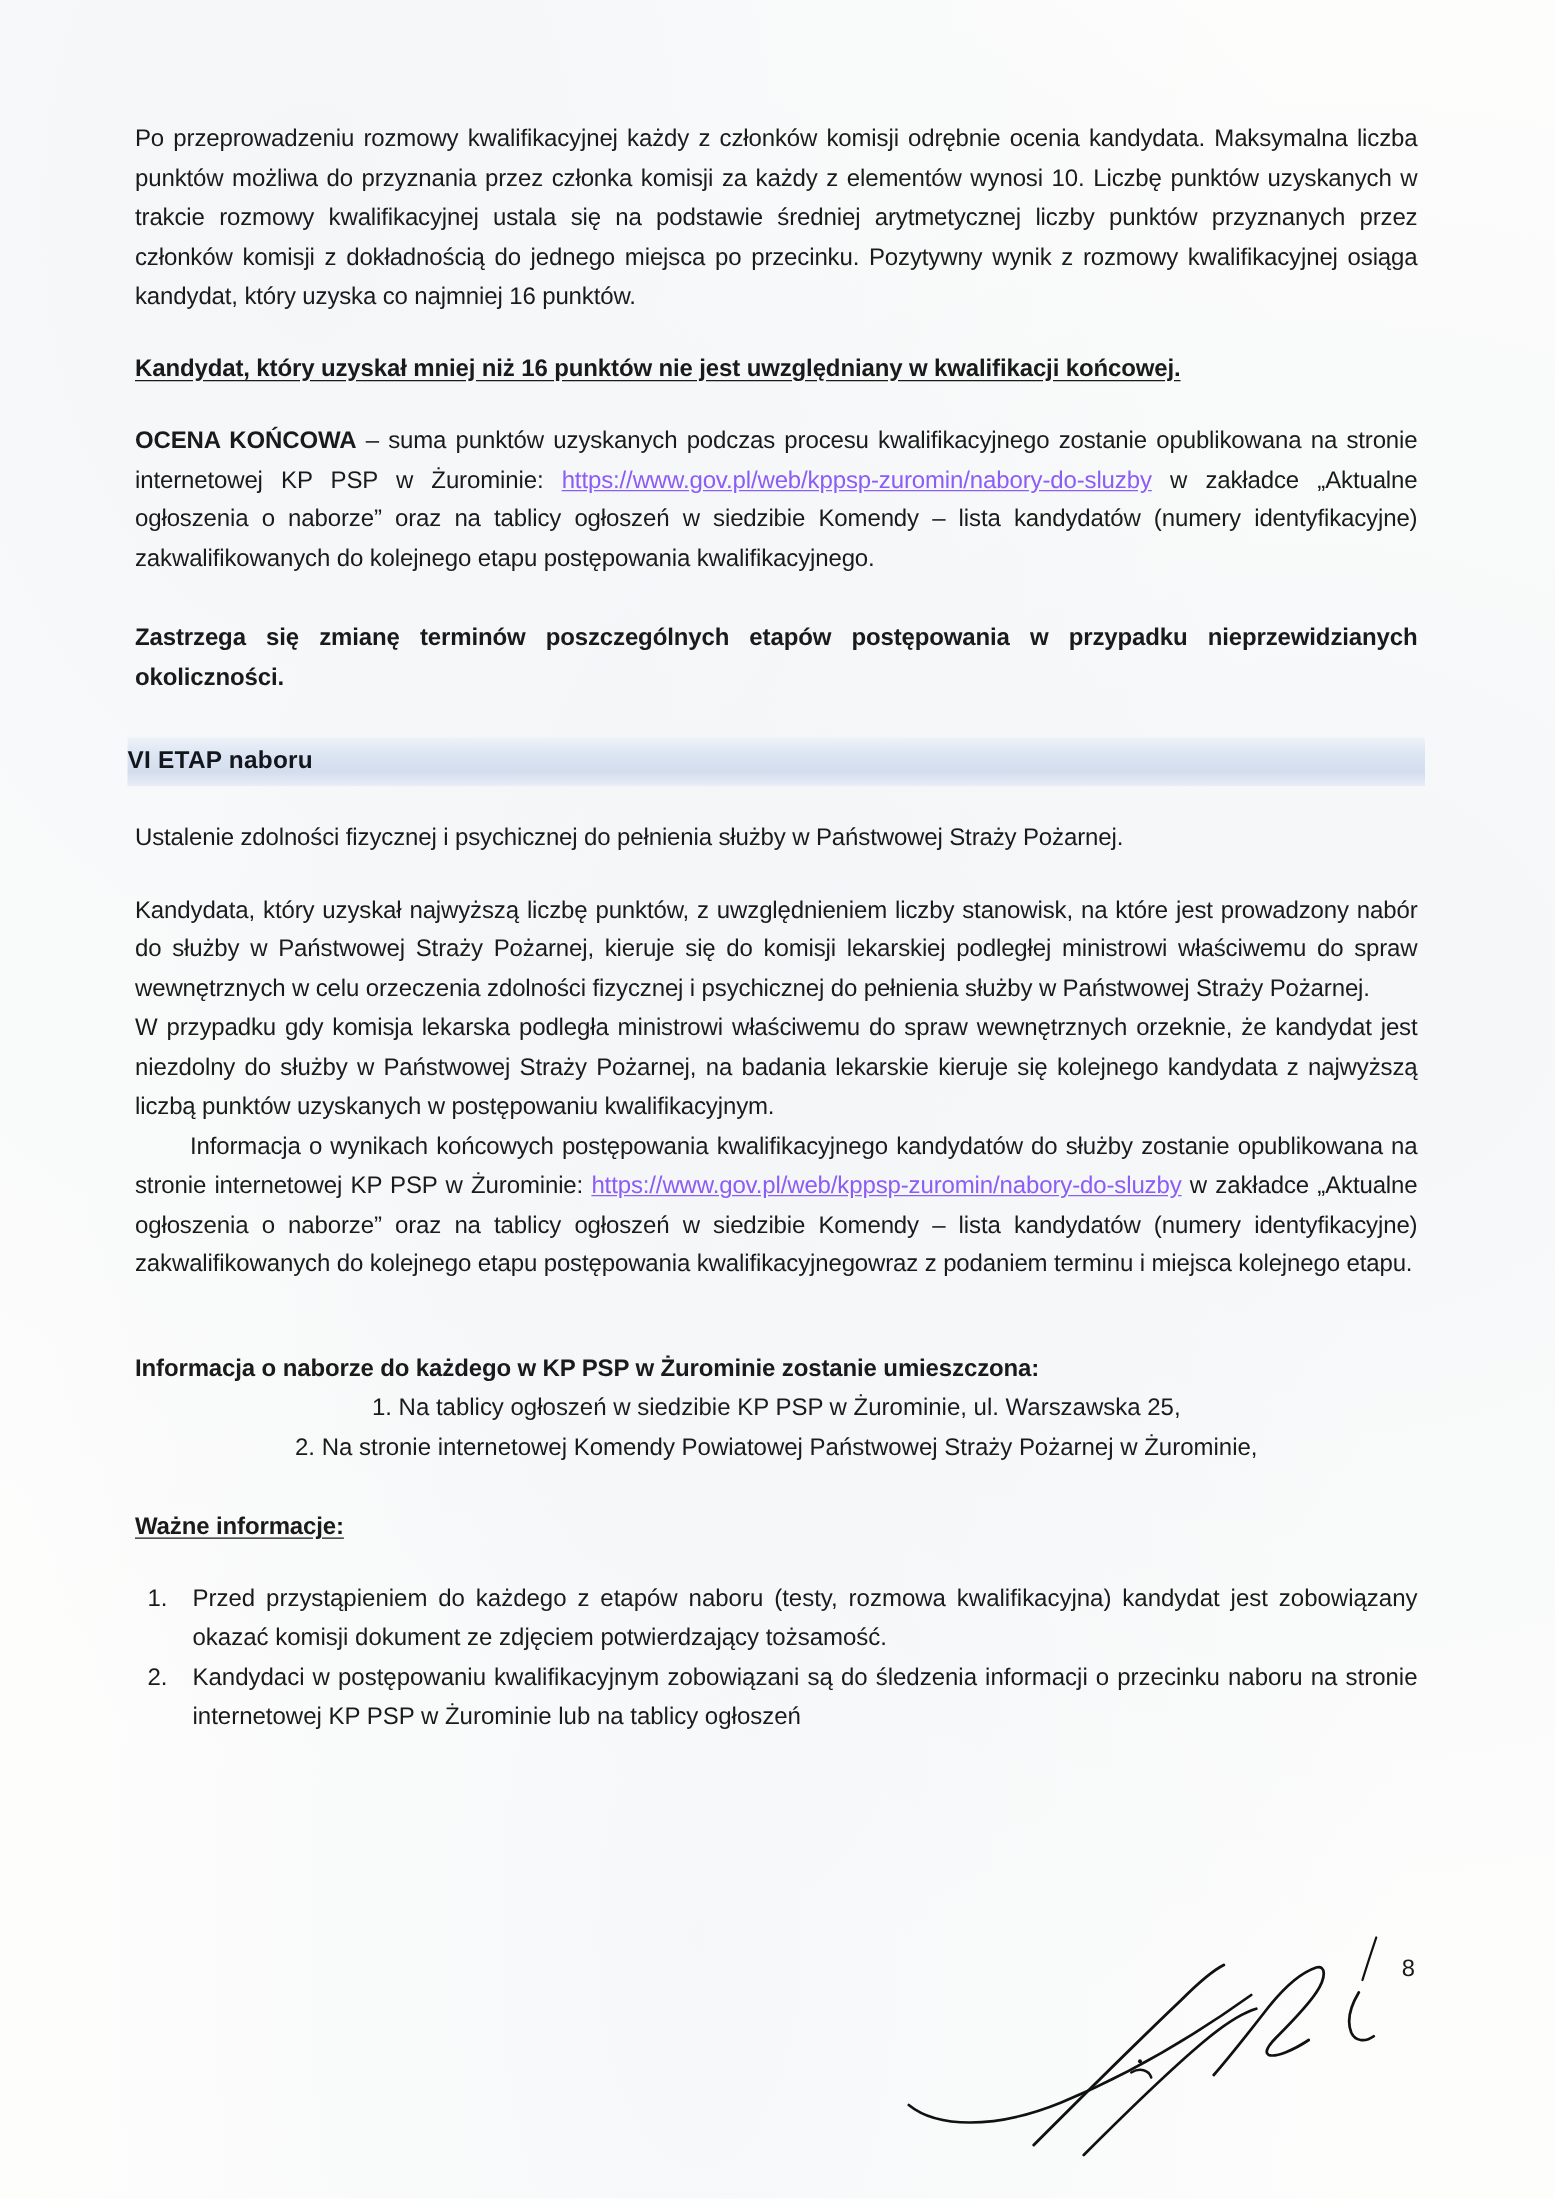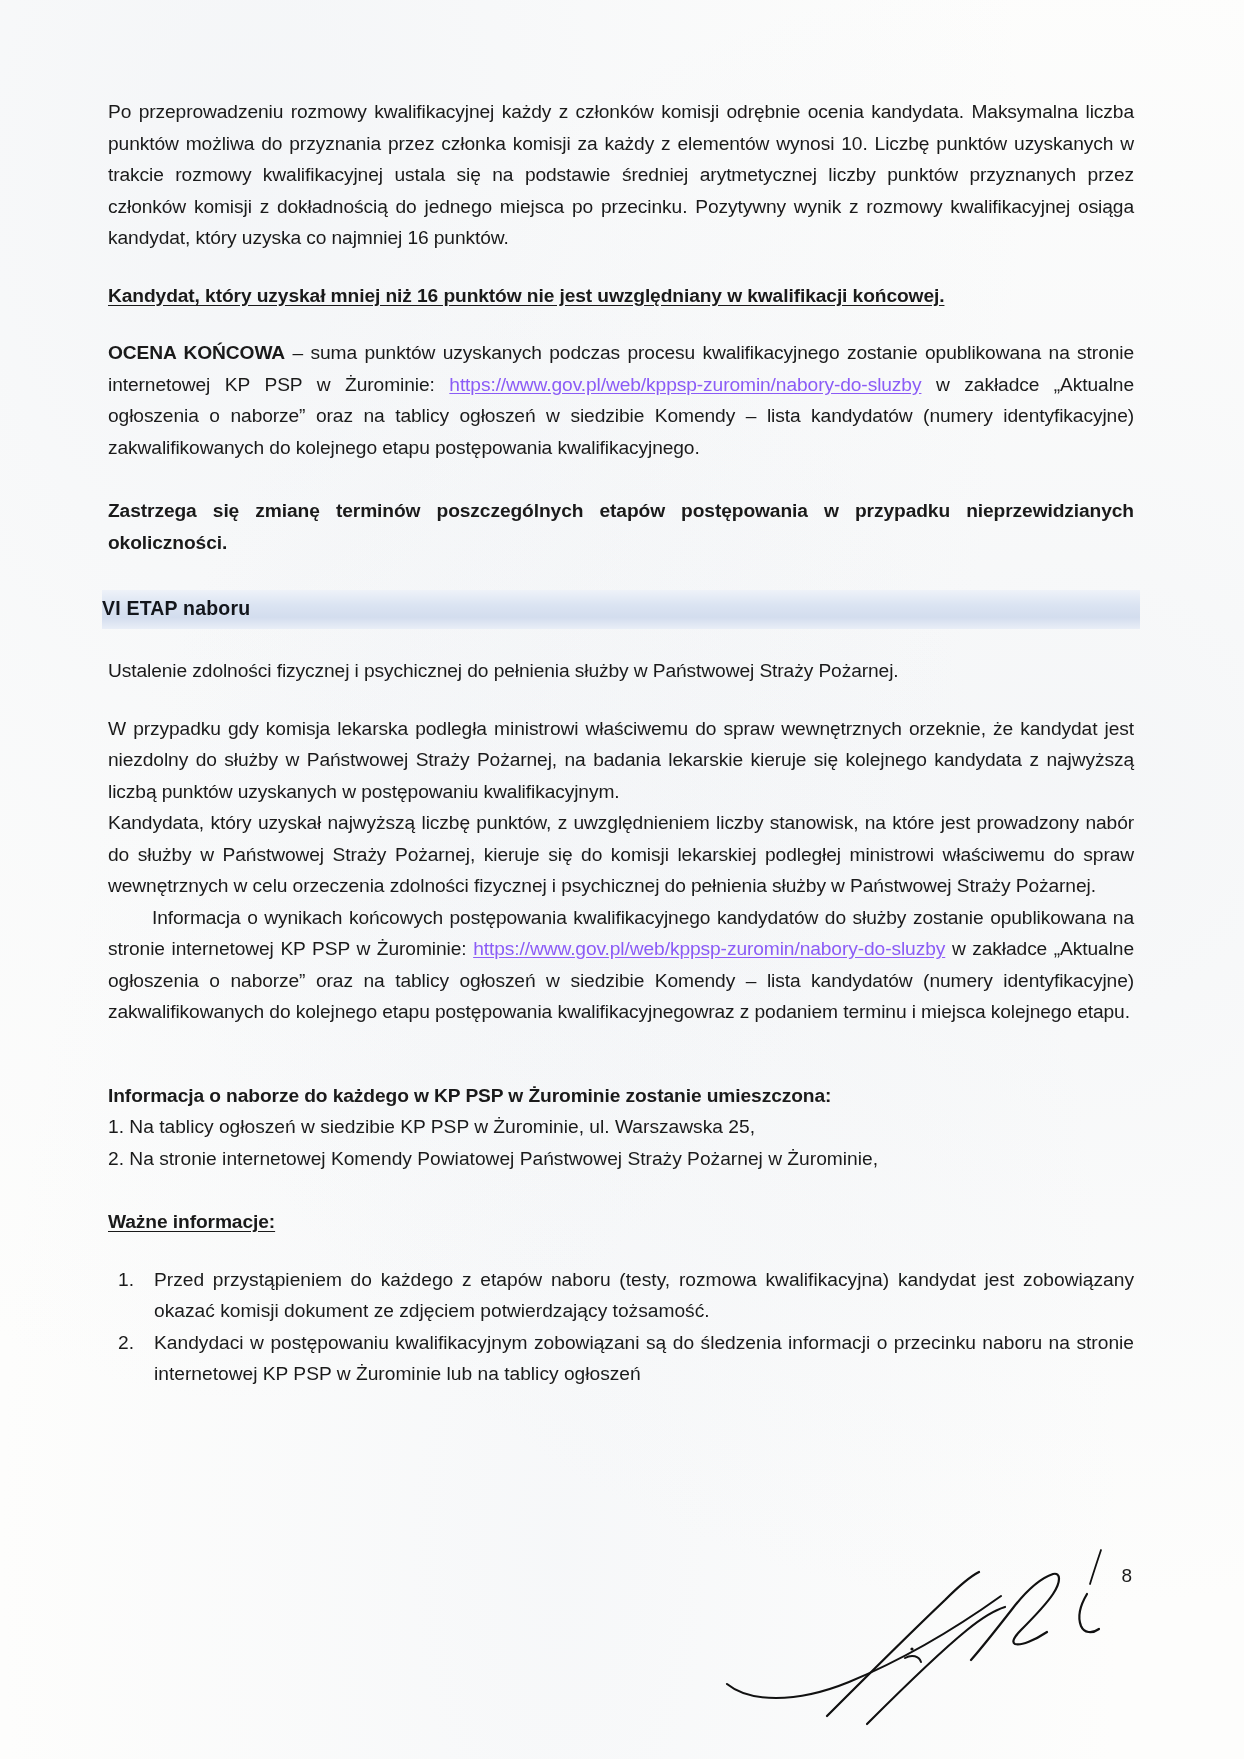--- a/index.html
+++ b/index.html
@@ -73,21 +73,21 @@
   .indent-first { text-indent: 44px; }
 
   ol.plain {
     margin: 0;
     padding: 0;
     list-style: none;
   }
   ol.plain li {
     font-size: 19.2px;
     line-height: 31.5px;
-    text-align: left;
+    text-align: center;
   }
 
   ol.numbered {
     margin: 0;
     padding: 0 0 0 0;
     list-style: none;
   }
   ol.numbered li {
     position: relative;
     padding-left: 46px;
@@ -149,23 +149,23 @@
     <div class="etap-banner">
       <span>VI ETAP naboru</span>
     </div>
 
     <div class="gap-md"></div>
 
     <p class="para">Ustalenie zdolności fizycznej i psychicznej do pełnienia służby w Państwowej Straży Pożarnej.</p>
 
     <div class="gap-md"></div>
 
+    <p class="para">Kandydata, który uzyskał najwyższą liczbę punktów, z uwzględnieniem liczby stanowisk, na które jest prowadzony nabór do służby w Państwowej Straży Pożarnej, kieruje się do komisji lekarskiej podległej ministrowi właściwemu do spraw wewnętrznych w celu orzeczenia zdolności fizycznej i psychicznej do pełnienia służby w Państwowej Straży Pożarnej.</p>
+
     <p class="para">W przypadku gdy komisja lekarska podległa ministrowi właściwemu do spraw wewnętrznych orzeknie, że kandydat jest niezdolny do służby w Państwowej Straży Pożarnej, na badania lekarskie kieruje się kolejnego kandydata z najwyższą liczbą punktów uzyskanych w postępowaniu kwalifikacyjnym.</p>
-
-    <p class="para">Kandydata, który uzyskał najwyższą liczbę punktów, z uwzględnieniem liczby stanowisk, na które jest prowadzony nabór do służby w Państwowej Straży Pożarnej, kieruje się do komisji lekarskiej podległej ministrowi właściwemu do spraw wewnętrznych w celu orzeczenia zdolności fizycznej i psychicznej do pełnienia służby w Państwowej Straży Pożarnej.</p>
 
     <p class="para indent-first"><span>Informacja o wynikach końcowych postępowania kwalifikacyjnego kandydatów do służby zostanie opublikowana na stronie internetowej KP PSP w Żurominie: </span><a class="link nowrap-url" href="#">https://www.gov.pl/web/kppsp-zuromin/nabory-do-sluzby</a><span> w zakładce „Aktualne ogłoszenia o naborze” oraz na tablicy ogłoszeń w siedzibie Komendy – lista kandydatów (numery identyfikacyjne) zakwalifikowanych do kolejnego etapu postępowania kwalifikacyjnegowraz z podaniem terminu i miejsca kolejnego etapu.</span></p>
 
     <div class="gap-md"></div>
 
 
     <div class="gap-md"></div>
 
     <p class="para bold">Informacja o naborze do każdego w KP PSP w Żurominie zostanie umieszczona:</p>
 

